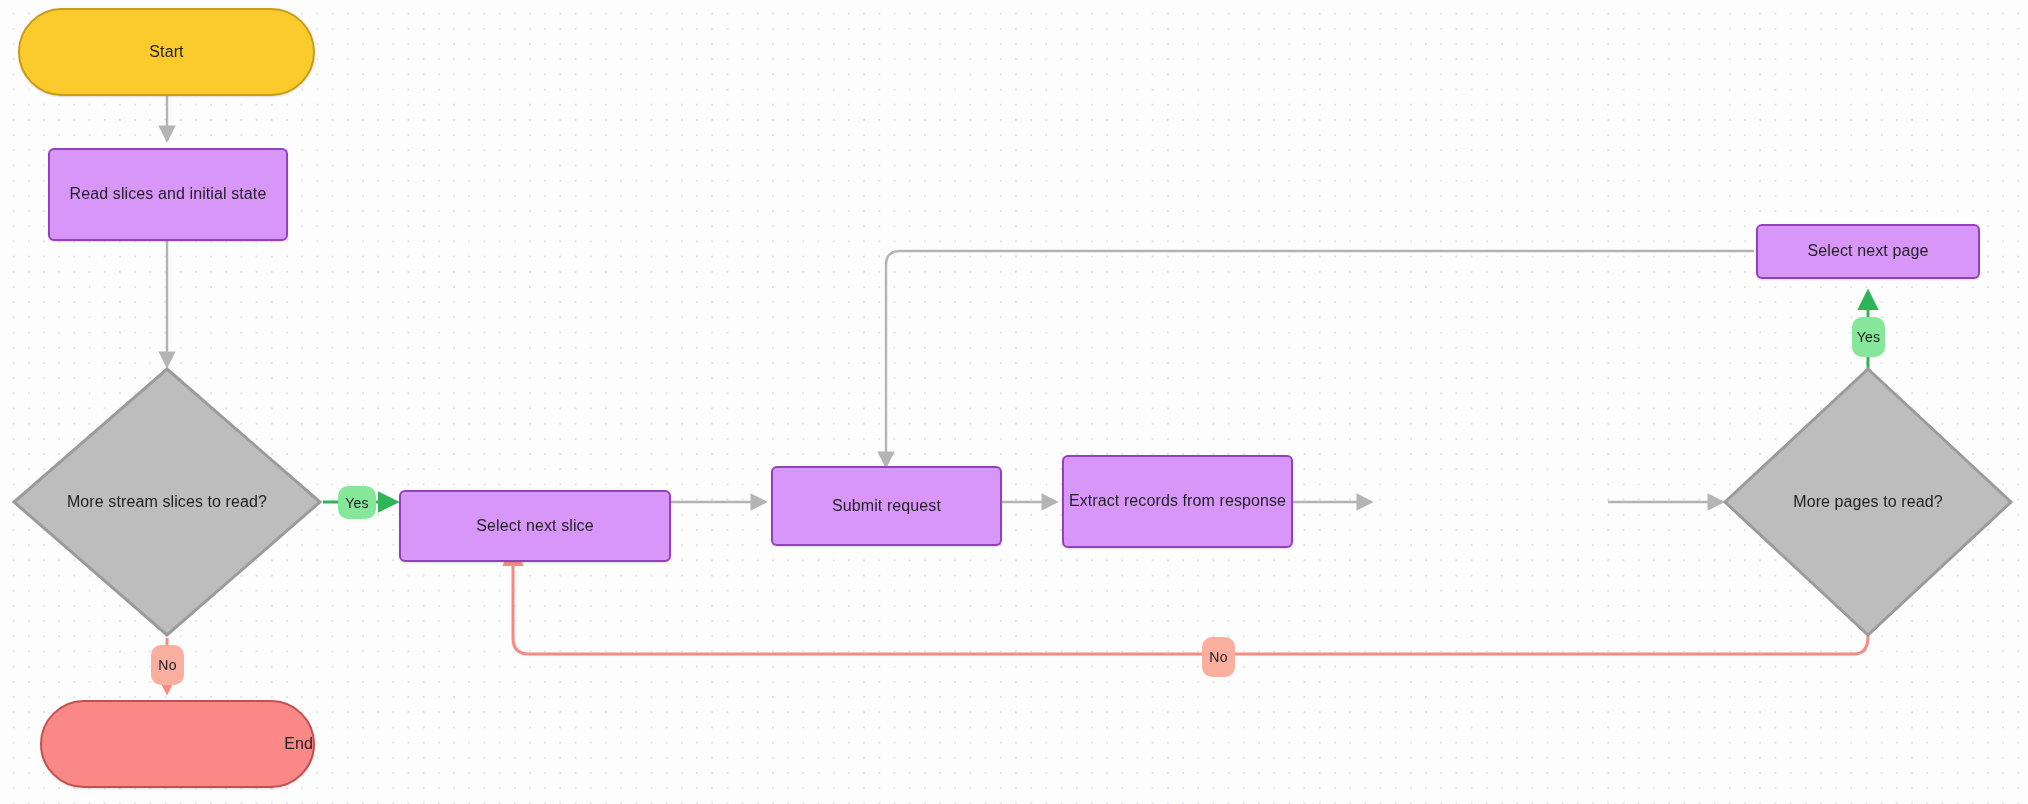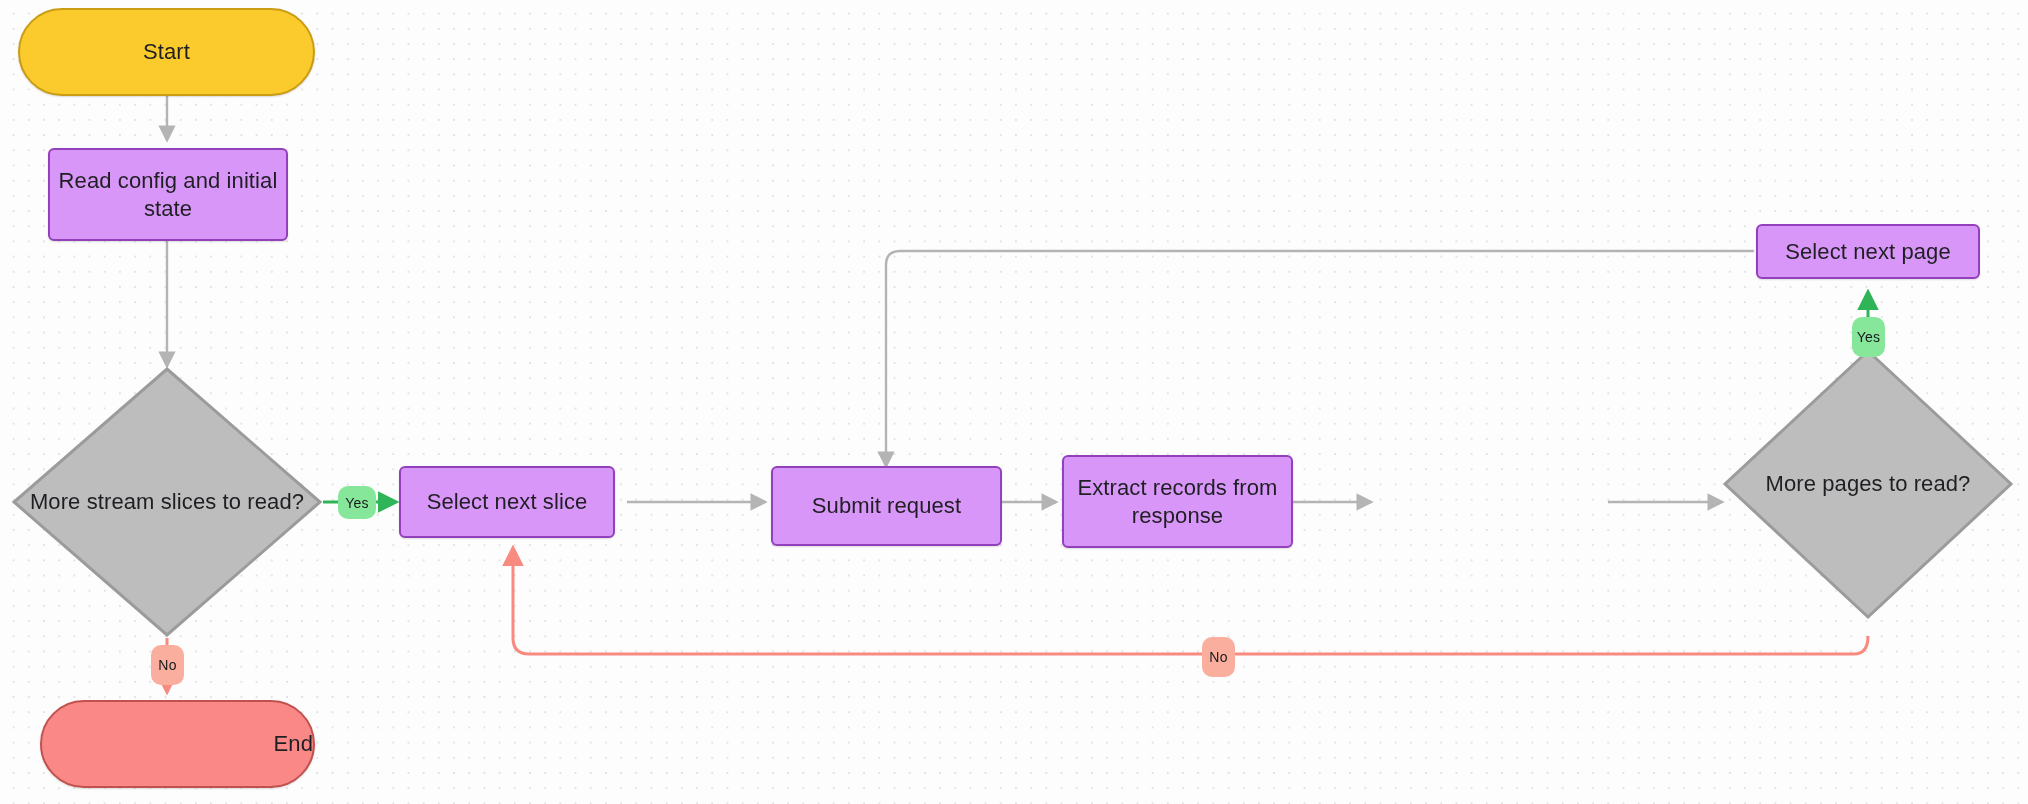--- a/index.html
+++ b/index.html
@@ -27,21 +27,21 @@
     pointer-events: none;
   }
   .node {
     position: absolute;
     box-sizing: border-box;
     display: flex;
     align-items: center;
     justify-content: center;
     text-align: center;
     color: #1f1f23;
-    font-size: 22px;
+    font-size: 16px;
     line-height: 1.27;
     letter-spacing: .1px;
     z-index: 3;
   }
   .node-box {
     border-radius: 6px;
     background: #d896f8;
     border: 2.2px solid #9340bd;
     box-shadow: 0 1px 2px rgba(0,0,0,.13);
   }
@@ -130,48 +130,48 @@
     <path d="M 1754 251 L 900 251 Q 886 251 886 265 L 886 466" fill="none" stroke="#b4b4b4" stroke-width="2.4" marker-end="url(#ah-gray)"></path>
 
     <path d="M 1868 636 Q 1868 654 1854 654 L 529 654 Q 513 654 513 638 L 513 548" fill="none" stroke="#f98a80" stroke-width="3" marker-end="url(#ah-red)"></path>
   </svg>
 
   <div class="node node-terminal node-start" style="left:18px; top:8px; width:297px; height:88px;">
     <span>Start</span>
   </div>
 
   <div class="node node-box" style="left:48px; top:148px; width:240px; height:93px;">
-    <span>Read config and initial state</span>
+    <span>Read slices and initial state</span>
   </div>
 
   <div class="node node-decision" style="left:11px; top:366px; width:312px; height:272px;">
     <svg class="diamond-shape" viewBox="0 0 312 272" preserveAspectRatio="none">
       <polygon points="156,3 309,136 156,269 3,136" fill="#bdbdbd" stroke="#9b9b9b" stroke-width="3"></polygon>
     </svg>
     <span class="diamond-label">More stream slices to read?</span>
   </div>
 
   <div class="node node-terminal node-end" style="left:40px; top:700px; width:275px; height:88px;">
     <span>End</span>
   </div>
 
-  <div class="node node-box" style="left:399px; top:466px; width:216px; height:72px;">
+  <div class="node node-box" style="left:399px; top:490px; width:272px; height:72px;">
     <span>Select next slice</span>
   </div>
 
   <div class="node node-box" style="left:771px; top:466px; width:231px; height:80px;">
     <span>Submit request</span>
   </div>
 
   <div class="node node-box" style="left:1062px; top:455px; width:231px; height:93px;">
     <span>Extract records from response</span>
   </div>
 
 
-  <div class="node node-decision" style="left:1722px; top:348px; width:292px; height:272px;">
+  <div class="node node-decision" style="left:1722px; top:366px; width:292px; height:272px;">
     <svg class="diamond-shape" viewBox="0 0 292 272" preserveAspectRatio="none">
       <polygon points="146,3 289,136 146,269 3,136" fill="#bdbdbd" stroke="#9b9b9b" stroke-width="3"></polygon>
     </svg>
     <span class="diamond-label">More pages to read?</span>
   </div>
 
   <div class="node node-box" style="left:1756px; top:224px; width:224px; height:55px;">
     <span>Select next page</span>
   </div>
 

